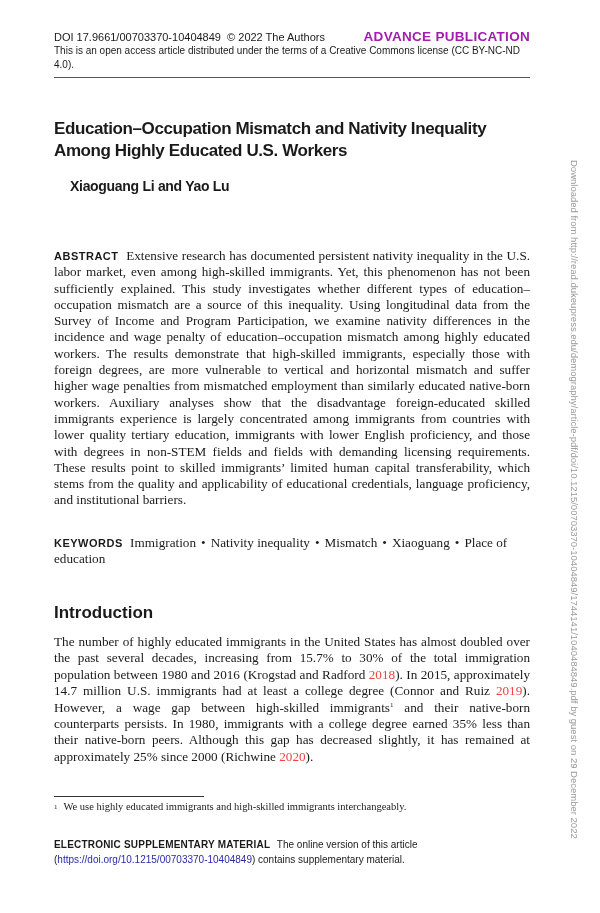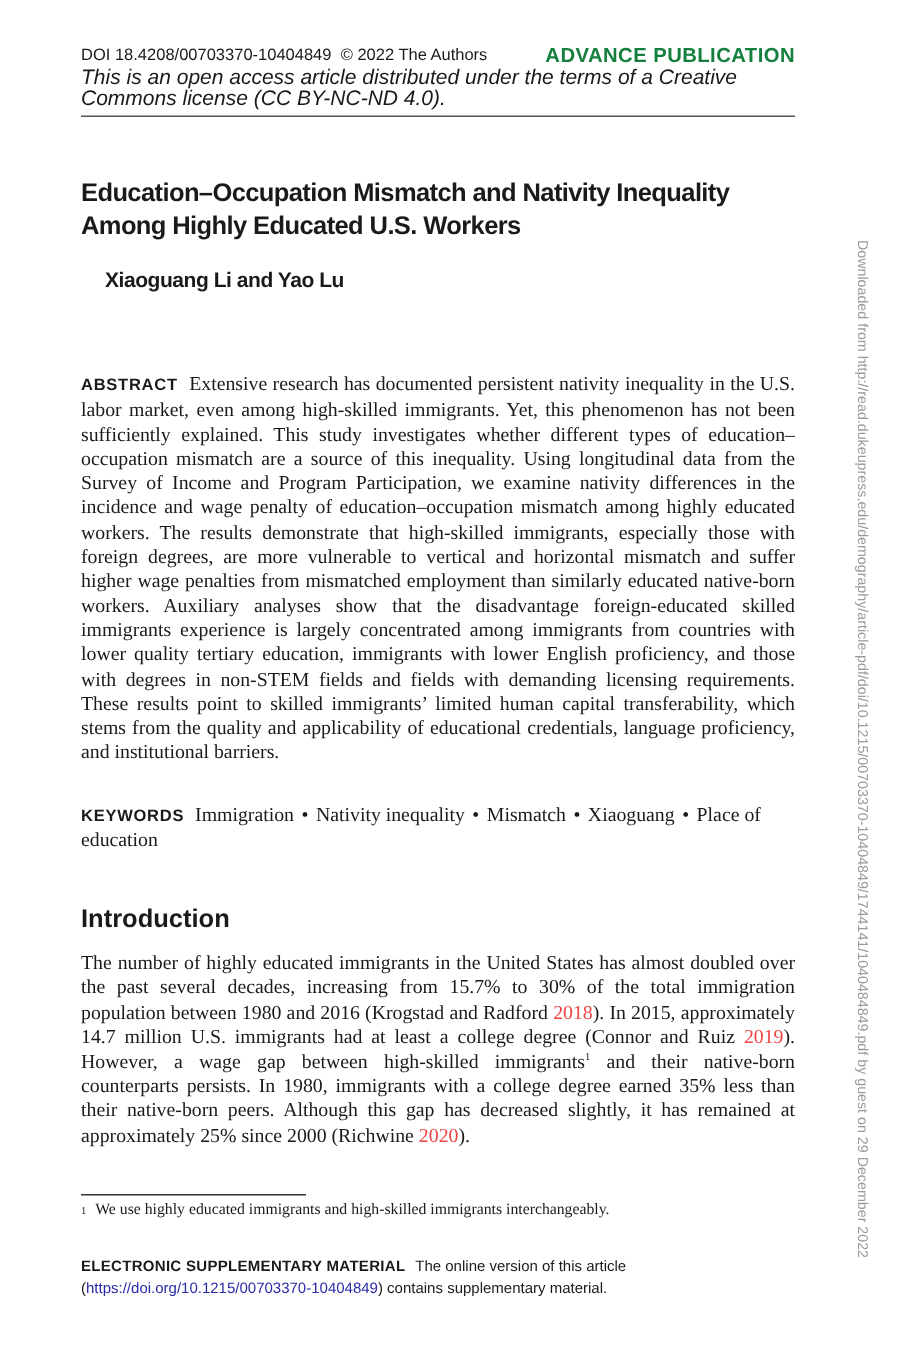--- a/index.html
+++ b/index.html
@@ -2,23 +2,23 @@
 <html><head>
   <meta charset="utf-8">
   <style>
     html, body { margin: 0; padding: 0; background: #ffffff; }
     body { width: 600px; height: 913px; position: relative; overflow: hidden; color: #1a1a1a; }
     .sans { font-family: "Liberation Sans", "DejaVu Sans", sans-serif; }
     .serif { font-family: "Liberation Serif", "DejaVu Serif", serif; }
 
     .header { position: absolute; left: 54px; top: 30px; width: 476px; }
     .journal { font-size: 11px; line-height: 14px; }
-    .advance { font-size: 13.5px; font-weight: bold; color: #15803d; letter-spacing: 0.3px; position: absolute; right: 0; top: -1px; }
+    .advance { font-size: 13.5px; font-weight: bold; color: #a21caf; letter-spacing: 0.3px; position: absolute; right: 0; top: -1px; }
     .doi-line { font-size: 11px; line-height: 14px; }
-    .license { font-size: 14px; font-style: italic; line-height: 14px; }
+    .license { font-size: 10px; line-height: 14px; }
     .hdr-rule { height: 1px; background: #555; margin-top: 5px; }
 
     .title { position: absolute; left: 54px; top: 118px; width: 476px; font-size: 17px; font-weight: bold; line-height: 22px; letter-spacing: -0.4px; }
     .authors { position: absolute; left: 70px; top: 178px; font-size: 14px; font-weight: bold; letter-spacing: -0.3px; }
 
     .abstract { position: absolute; left: 54px; top: 248px; width: 476px; font-size: 13.2px; line-height: 16.3px; text-align: justify; }
     .label { font-family: "Liberation Sans", "DejaVu Sans", sans-serif; font-weight: bold; font-size: 11px; letter-spacing: 0.5px; margin-right: 4px; margin-top: 40px; }
 
     .keywords { position: absolute; left: 54px; top: 535px; width: 476px; font-size: 13.2px; line-height: 16.3px; }
     .sep { margin: 0 5px; }
@@ -38,21 +38,21 @@
     .link { color: #2a2aa8; }
 
     .sidebar { position: absolute; left: 570px; top: 160px; width: 680px; transform-origin: 0 0; transform: rotate(90deg) translate(0, -10px); font-size: 9.5px; color: #9a9a9a; white-space: nowrap; }
   </style>
 </head>
 <body>
 
 <div class="header sans">
   <span class="advance">ADVANCE PUBLICATION</span>
   <div class="doi-line">
-    <span>DOI 18.4208/00703370-10404849</span>&nbsp;
+    <span>DOI 17.9661/00703370-10404849</span>&nbsp;
     <span>© 2022 The Authors</span>
   </div>
   <div class="license">This is an open access article distributed under the terms of a Creative Commons license (CC BY-NC-ND 4.0).</div>
   <div class="hdr-rule"></div>
 </div>
 
 <div class="title sans">
   <div>Education–Occupation Mismatch and Nativity Inequality</div>
   <div>Among Highly Educated U.S. Workers</div>
 </div>

